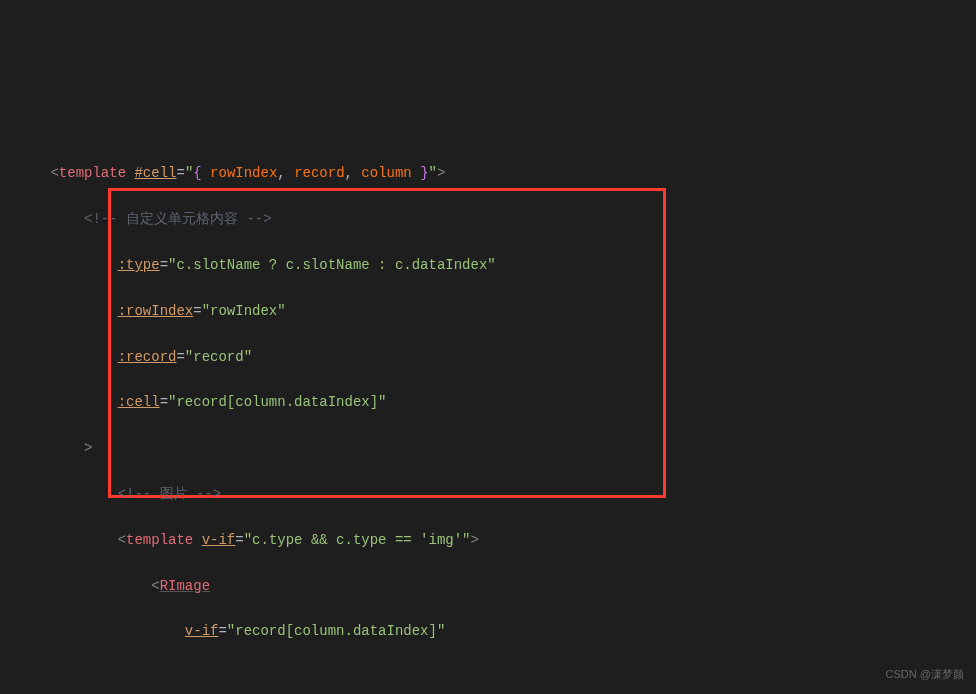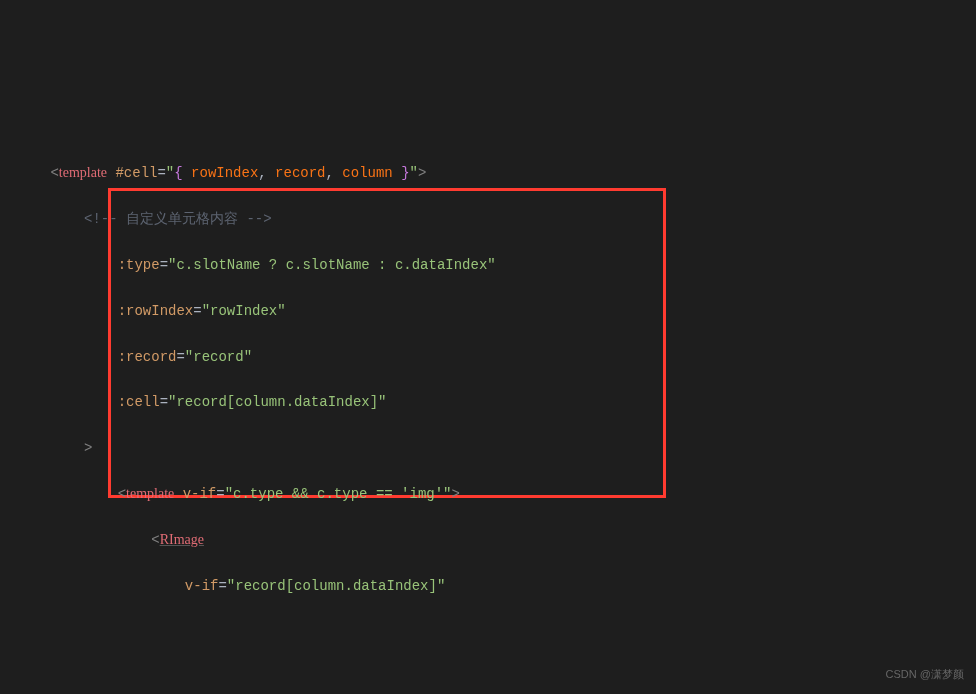--- a/index.html
+++ b/index.html
@@ -16,22 +16,22 @@
   height: 694px;
   position: relative;
 }
 .code-container {
   padding: 0;
 }
 .line {
   display: block;
   position: relative;
 }
-.tag { color: #e06c75; font-family: Liberation Serif, serif; }
-.attr { color: #d19a66; }
+.tag { color: #e06c75; }
+.attr { color: #d19a66; text-decoration: underline; }
 .string { color: #98c379; }
 .str-content { color: #f97316; }
 .brace-y { color: #c678dd; }
 .punct { color: #abb2bf; }
 .punct-g { color: #808080; }
 .comment { color: #5c6370; }
 .underline { text-decoration: underline; text-decoration-color: #555; }
 .watermark {
   position: absolute;
   bottom: 8px;
@@ -60,20 +60,21 @@
 <div class="highlight-overlay"></div>
 
 <div class="code-container code-content">
 <span class="line">      <span class="punct-g">&lt;</span><span class="tag">template</span> <span class="attr">#cell</span><span class="punct">=</span><span class="string">"</span><span class="brace-y">{ </span><span class="str-content">rowIndex</span><span class="punct">, </span><span class="str-content">record</span><span class="punct">, </span><span class="str-content">column</span><span class="brace-y"> }</span><span class="string">"</span><span class="punct-g">&gt;</span></span>
 <span class="line">          <span class="comment">&lt;!-- 自定义单元格内容 --&gt;</span></span>
 <span class="line">              <span class="attr">:type</span><span class="punct">=</span><span class="string">"c.slotName ? c.slotName : c.dataIndex"</span></span>
 <span class="line">              <span class="attr">:rowIndex</span><span class="punct">=</span><span class="string">"rowIndex"</span></span>
 <span class="line">              <span class="attr">:record</span><span class="punct">=</span><span class="string">"record"</span></span>
 <span class="line">              <span class="attr">:cell</span><span class="punct">=</span><span class="string">"record[column.dataIndex]"</span></span>
 <span class="line">          <span class="punct-g">&gt;</span></span>
+<span class="line">              <span class="comment">&lt;!-- 图片 --&gt;</span></span>
 <span class="line">              <span class="punct-g">&lt;</span><span class="tag">template</span> <span class="attr">v-if</span><span class="punct">=</span><span class="string">"c.type &amp;&amp; c.type == 'img'"</span><span class="punct-g">&gt;</span></span>
 <span class="line">                  <span class="punct-g">&lt;</span><span class="tag underline">RImage</span></span>
 <span class="line">                      <span class="attr">v-if</span><span class="punct">=</span><span class="string">"record[column.dataIndex]"</span></span>
 
 
 
 
 
 
 

